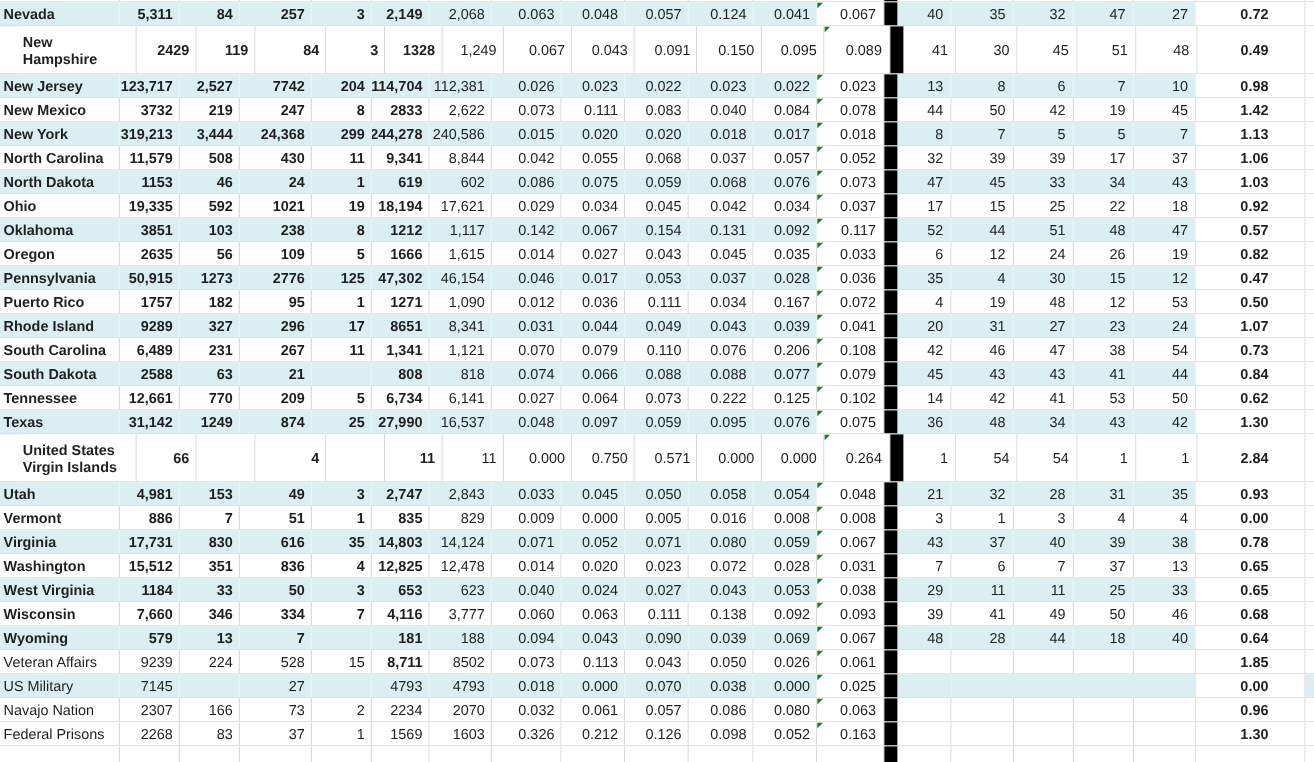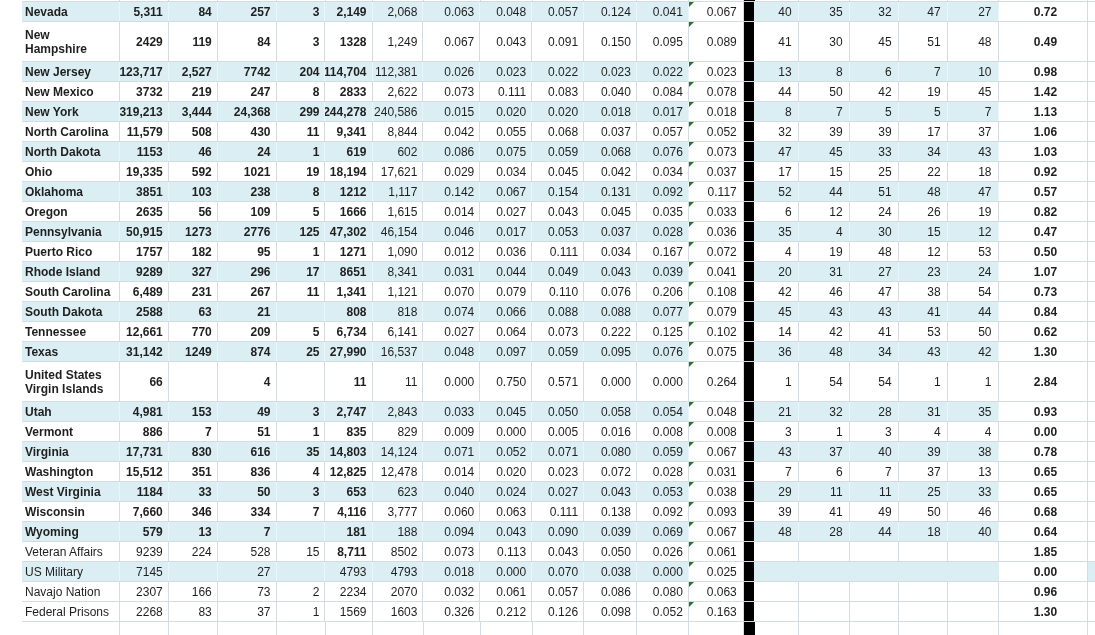--- a/index.html
+++ b/index.html
@@ -7,22 +7,22 @@
   .sheet {
     position: relative;
     width: 1095px;
     height: 635px;
     overflow: hidden;
     background: #fff;
     font-family: "Liberation Sans", "DejaVu Sans", sans-serif;
     font-size: 12px;
     color: var(--text, #1f1f1f);
   }
-  .row { display: flex; height: 20px; border-bottom: 1px solid var(--grid, #d4dbe3); margin-left: 22px; }
-  .row.tall { height: 40px; }
+  .row { display: flex; height: 20px; border-bottom: 1px solid var(--grid, #d4dbe3); }
+  .row.tall { height: 40px; padding-left: 16px; }
   .row.sliver { height: 2px; }
   .row.stub { height: 13px; border-bottom: none; }
   .row.blue .cell { background: var(--stripe, #daeef3); border-right-color: #e9f5f9; }
   .cell {
     display: flex; align-items: center; height: 100%;
     border-right: 1px solid var(--grid, #d4dbe3);
     overflow: hidden; white-space: pre-line; position: relative;
     background: #fff;
   }
   .row.blue .cell { background: var(--stripe, #daeef3); }

